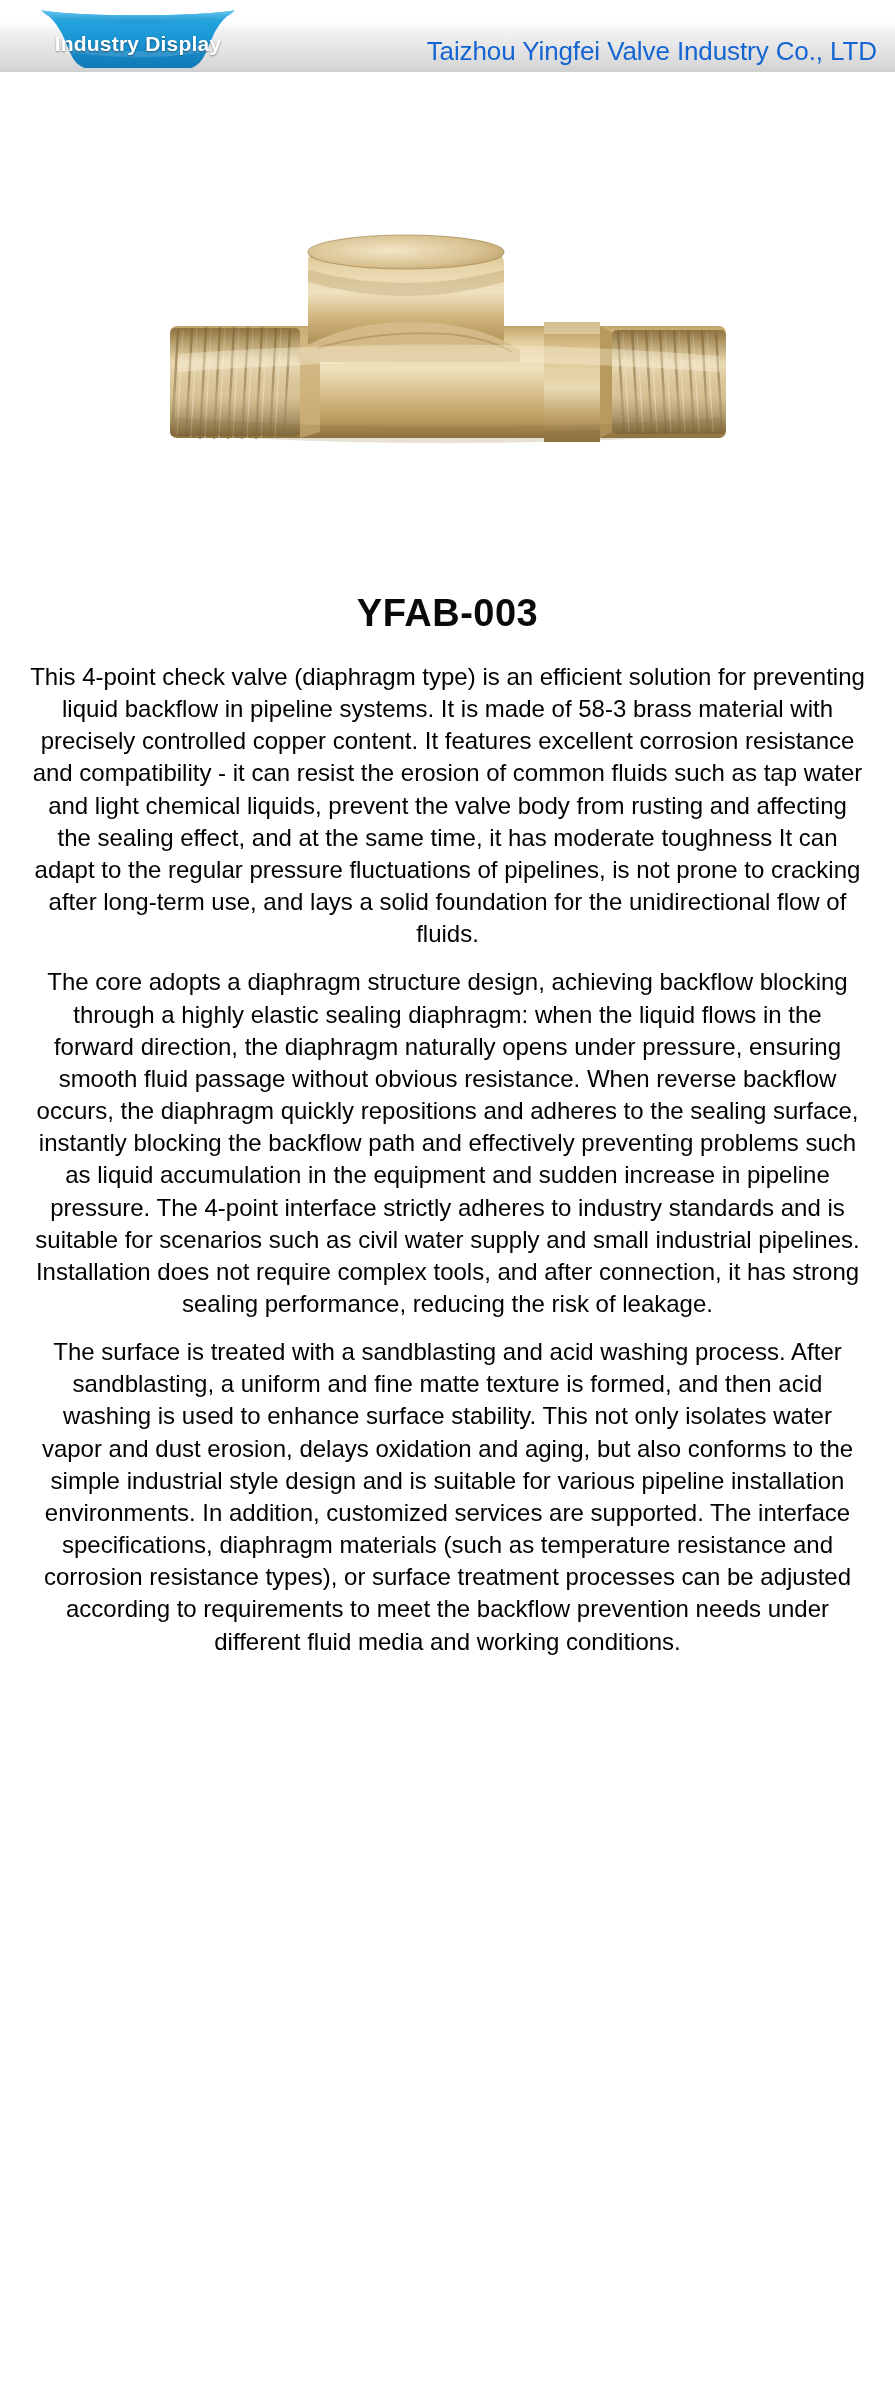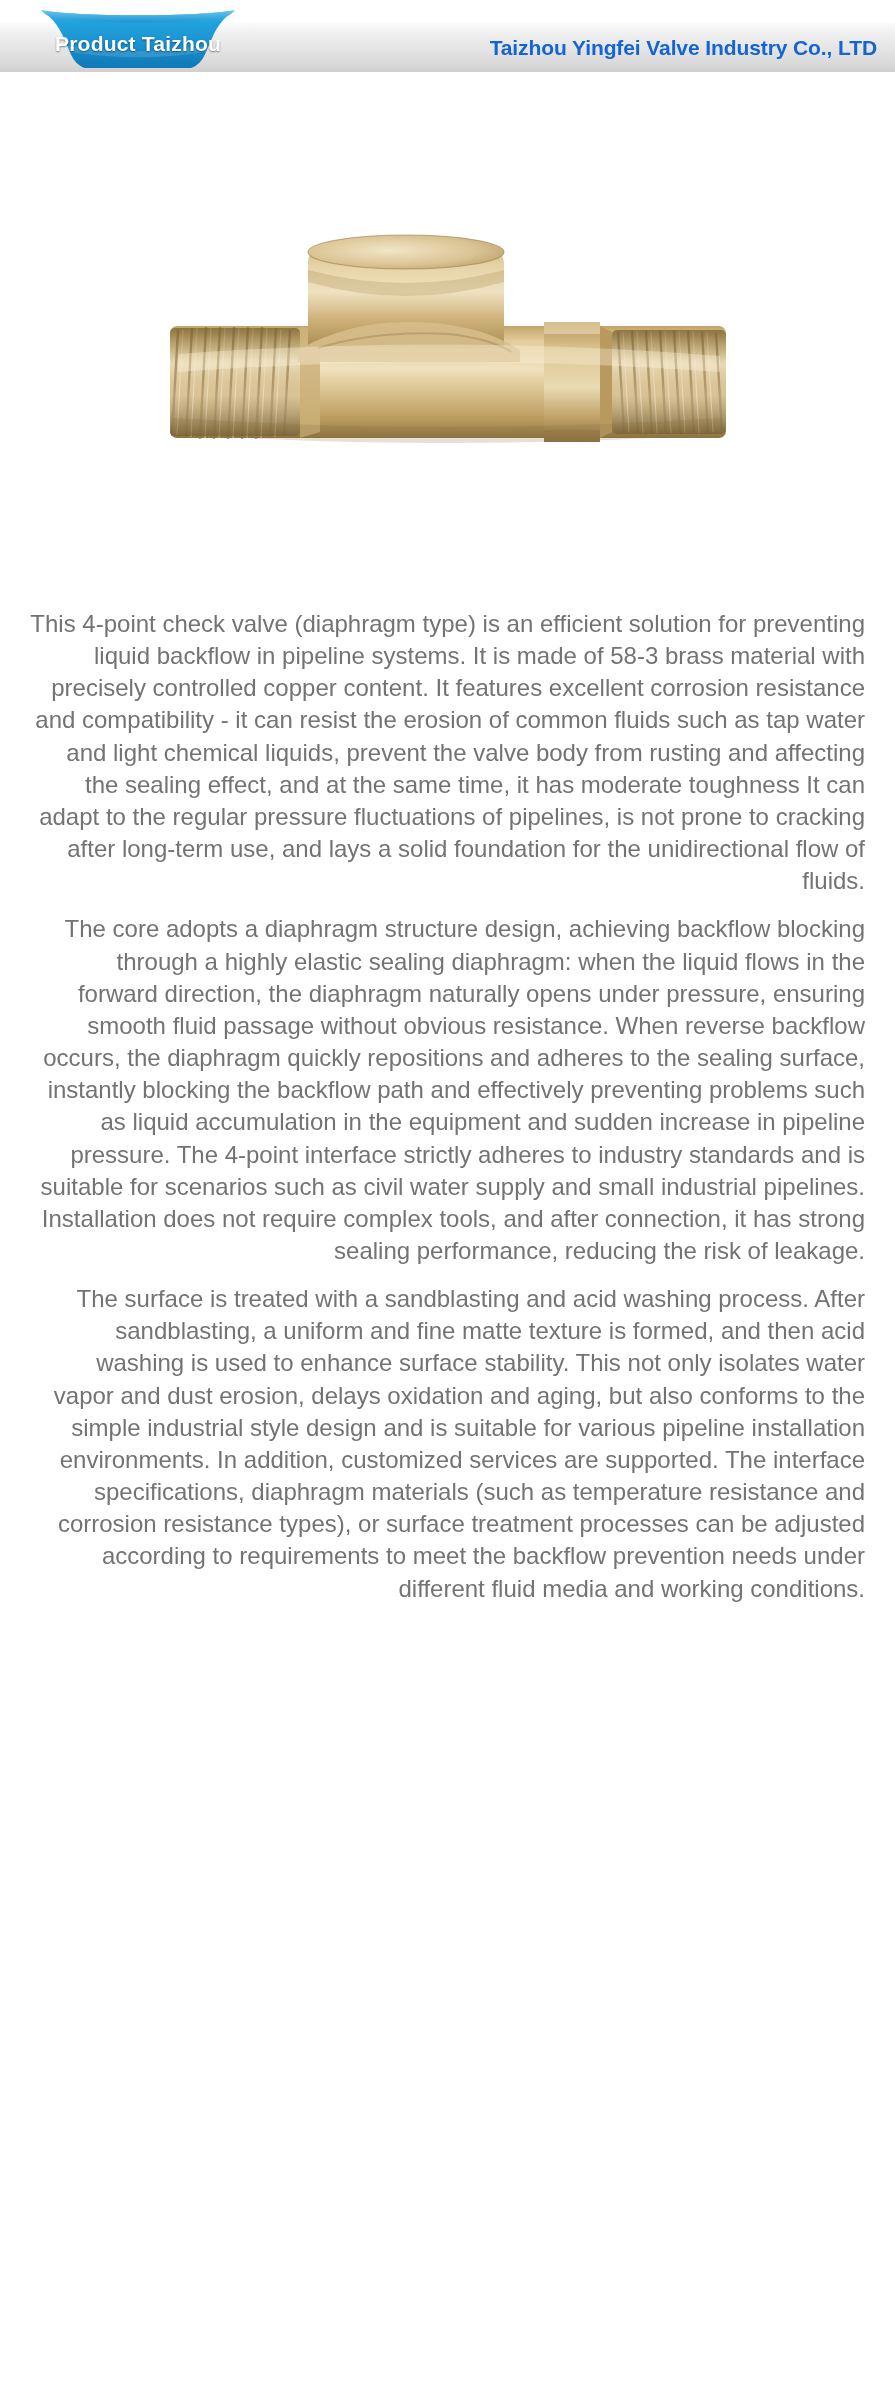--- a/index.html
+++ b/index.html
@@ -68,22 +68,22 @@
     letter-spacing: 0.2px;
     text-shadow: 0 1px 2px rgba(0,0,0,0.45);
     padding-top: 10px;
     box-sizing: border-box;
     white-space: nowrap;
   }
   .company-name {
     position: absolute;
     right: 18px;
     top: 36px;
-    font-size: 21px;
-    font-weight: bold;
+    font-size: 26px;
+    font-weight: normal;
     font-stretch: condensed;
     color: #1464d2;
     white-space: nowrap;
     letter-spacing: -0.1px;
   }
 
   
   .product-stage {
     position: relative;
     width: 895px;
@@ -120,22 +120,22 @@
     font-stretch: condensed;
     line-height: 1.32;
     margin: 0 0 30px 0;
     color: #000000;
   }
   .para {
     font-size: 24px;
     font-stretch: condensed;
     line-height: 1.34;
     margin: 16px;
-    color: #737373;
-    text-align: right;
+    color: #000000;
+    text-align: center;
   }
 </style>
 </head>
 <body>
 
 <div class="header">
 
   <div class="header-bar"></div>
 
   <div class="ribbon-wrap">
@@ -152,21 +152,21 @@
           <stop offset="100%" stop-color="#1b93d2"></stop>
         </linearGradient>
       </defs>
       <path d="M8 4 C 8 4, 22 12, 30 30 C 38 48, 40 58, 52 62 L 158 62
                C 170 58, 172 48, 180 30 C 188 12, 202 4, 202 4
                C 170 11, 40 11, 8 4 Z" fill="url(#ribGrad)"></path>
       <path d="M8 4 C 40 11, 170 11, 202 4 C 200 7, 196 10, 190 12
                C 150 18, 60 18, 20 12 C 14 10, 10 7, 8 4 Z" fill="url(#ribGrad2)" opacity="0.85"></path>
       <path d="M34 40 C 90 47, 120 47, 176 40 L 174 46 C 120 53, 90 53, 36 46 Z" fill="#ffffff" opacity="0.13"></path>
     </svg>
-    <div class="ribbon-label">Product Taizhou</div>
+    <div class="ribbon-label">Industry Display</div>
   </div>
 
   <div class="company-name">Taizhou Yingfei Valve Industry Co., LTD</div>
 </div>
 
 <div class="product-stage">
   <svg class="product-svg" viewBox="0 0 600 280">
     <defs>
       <linearGradient id="brassH" x1="0" y1="0" x2="0" y2="1">
         <stop offset="0%" stop-color="#b99a5e"></stop>
@@ -283,18 +283,19 @@
     </g>
 
     <path d="M30 132 Q300 112 572 134 L572 150 Q300 130 30 150 Z" fill="#fbf3de" opacity="0.35"></path>
 
     <path d="M26 196 Q300 214 574 196 L574 212 Q300 230 26 212 Z" fill="#8e7342" opacity="0.22"></path>
   </svg>
 </div>
 
 <div class="content">
 
+  <div class="product-title">YFAB-003</div>
 
 
   <p class="para">This 4-point check valve (diaphragm type) is an efficient solution for preventing liquid backflow in pipeline systems. It is made of 58-3 brass material with precisely controlled copper content. It features excellent corrosion resistance and compatibility - it can resist the erosion of common fluids such as tap water and light chemical liquids, prevent the valve body from rusting and affecting the sealing effect, and at the same time, it has moderate toughness It can adapt to the regular pressure fluctuations of pipelines, is not prone to cracking after long-term use, and lays a solid foundation for the unidirectional flow of fluids.</p>
   <p class="para">The core adopts a diaphragm structure design, achieving backflow blocking through a highly elastic sealing diaphragm: when the liquid flows in the forward direction, the diaphragm naturally opens under pressure, ensuring smooth fluid passage without obvious resistance. When reverse backflow occurs, the diaphragm quickly repositions and adheres to the sealing surface, instantly blocking the backflow path and effectively preventing problems such as liquid accumulation in the equipment and sudden increase in pipeline pressure. The 4-point interface strictly adheres to industry standards and is suitable for scenarios such as civil water supply and small industrial pipelines. Installation does not require complex tools, and after connection, it has strong sealing performance, reducing the risk of leakage.</p>
   <p class="para">The surface is treated with a sandblasting and acid washing process. After sandblasting, a uniform and fine matte texture is formed, and then acid washing is used to enhance surface stability. This not only isolates water vapor and dust erosion, delays oxidation and aging, but also conforms to the simple industrial style design and is suitable for various pipeline installation environments. In addition, customized services are supported. The interface specifications, diaphragm materials (such as temperature resistance and corrosion resistance types), or surface treatment processes can be adjusted according to requirements to meet the backflow prevention needs under different fluid media and working conditions.</p>
 </div>
 
 </body></html>

